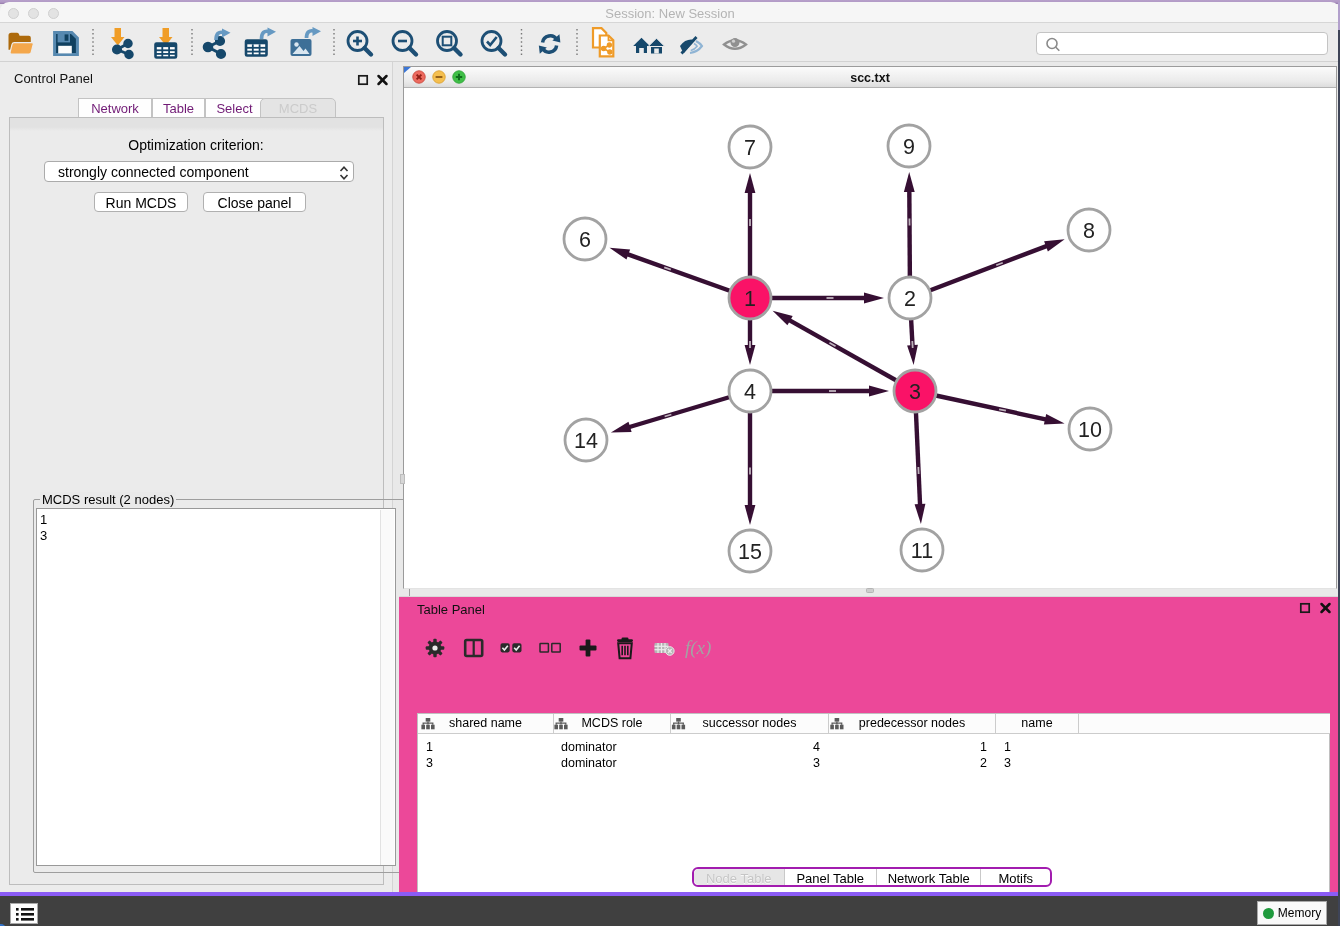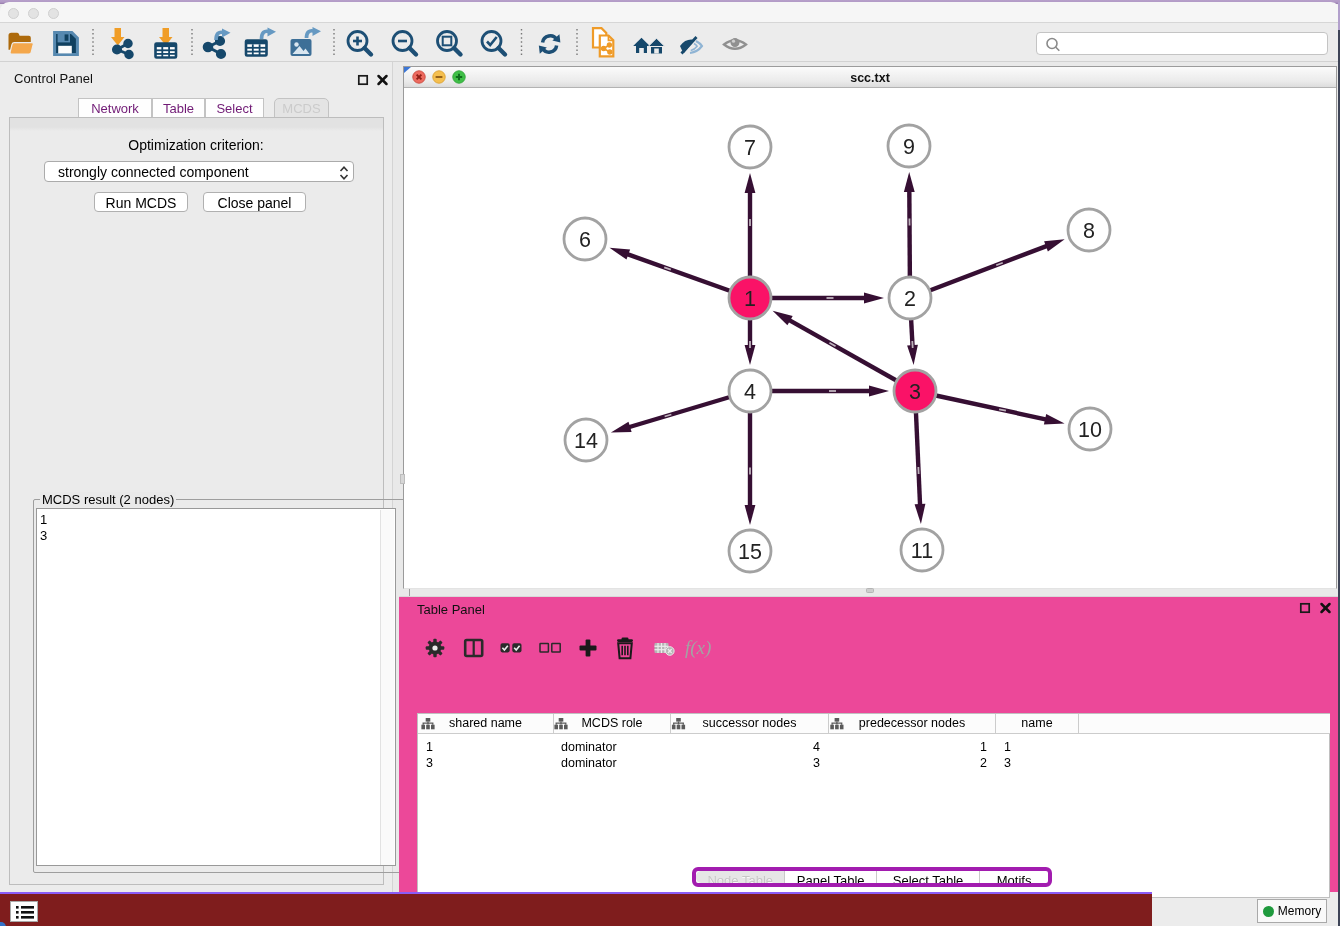--- a/index.html
+++ b/index.html
@@ -51,44 +51,45 @@
   #tpanel { position:absolute; left:399px; top:534px; width:941px; height:296px;
      border-top:1px solid #d8d8d8; background:#ec4899; }
   #tpanel h1 { position:absolute; left:18px; top:5px; font-size:13px; font-weight:normal; color:#111; }
   #ttoolbar { position:absolute; left:18px; top:36px; width:905px; height:34px; }
   #ttable { position:absolute; left:18px; top:76px; width:913px; height:185px;
      background:#fff; border:1px solid #c0c0c0;margin-top:40px; }
   .th { position:absolute; top:0; height:20px; background:#fcfcfc; border-right:1px solid #ccc;
      border-bottom:1px solid #ccc; font-size:12.5px; color:#000; text-align:center; line-height:19px; }
   .td { position:absolute; font-size:12.5px; color:#000; height:16px; line-height:16px; }
   #btabbar { position:absolute; left:293px; top:270px; width:360px; height:20px;
-     border:4px solid #a21caf; border-radius:6px; background:#fff; display:flex; overflow:hidden; }
+     border:2px solid #a21caf; border-radius:6px; background:#fff; display:flex; overflow:hidden; }
   .bseg { height:100%; border-right:1px solid #c9c9c9; font-size:13px; color:#000;
      text-align:center; line-height:19px; }
   
-  #statusbar { top:892px; left:0; width:1152px; height:34px; background:#7f1d1d;
-     border-top:2px solid #8b5cf6; }
+  #statusbar { top:892px; left:0; width:1340px; height:34px; background:#404040;
+     border-top:4px solid #8b5cf6; }
   #listbtn { position:absolute; left:10px; top:7px; width:28px; height:21px;
      background:#fdfdfd; border:1px solid #a9a9a9; }
   #membtn { position:absolute; left:1257px; top:5px; width:70px; height:24px;
      background:#f9f9f9; border:1px solid #a9a9a9; font-size:12px; color:#000;
      text-align:center; line-height:22px; }
   #memdot { display:inline-block; width:11px; height:11px; border-radius:50%;
      background:#1f9a3d; margin-right:4px; vertical-align:-2px; }
   #redge { top:30px; right:0; width:2.5px; height:896px; background:#3e4457; z-index:9; }
   #redgetop { top:2px; right:0; width:2.5px; height:28px; background:#b2a0cc; z-index:9; }
 </style>
 </head>
 <body>
 <div class="abs" id="redge"></div>
 <div class="abs" id="redgetop"></div>
 <div class="abs" id="titlebar">
   <div class="tl" style="left:8px"></div>
   <div class="tl" style="left:28px"></div>
   <div class="tl" style="left:48px"></div>
+  <div id="wtitle">Session: New Session</div>
 </div>
 <div class="abs" id="toolbar">
 <svg width="1340" height="39" style="position:absolute;left:0;top:0">
 
   <g stroke="#787878" stroke-width="1.4" stroke-dasharray="1.5,2.6">
     <line x1="93" y1="6" x2="93" y2="34"></line>
         <line x1="192" y1="6" x2="192" y2="34"></line>
     <line x1="334" y1="6" x2="334" y2="34"></line>
         <line x1="521.5" y1="6" x2="521.5" y2="34"></line>
     <line x1="577" y1="6" x2="577" y2="34"></line>
@@ -244,21 +245,21 @@
   <div id="cpanel">
     <h1>Control Panel</h1>
     <svg width="40" height="14" style="position:absolute; left:355px; top:11px;">
       <rect x="3.8" y="2.8" width="8.4" height="8.4" fill="none" stroke="#1a1a1a" stroke-width="1.7"></rect>
       <line x1="23.5" y1="3" x2="31.5" y2="11" stroke="#111" stroke-width="2.5" stroke-linecap="round"></line>
       <line x1="23.5" y1="11" x2="31.5" y2="3" stroke="#111" stroke-width="2.5" stroke-linecap="round"></line>
     </svg>
     <div class="tab" style="left:78px; width:74px;">Network</div>
     <div class="tab" style="left:152px; width:53px;">Table</div>
     <div class="tab" style="left:205px; width:59px;">Select</div>
-    <div class="tab" id="tab-mcds" style="left:274px; width:55px;">MCDS</div>
+    <div class="tab" id="tab-mcds" style="left:260px; width:76px;">MCDS</div>
     <div id="tabcontent"></div>
     <div id="optlabel">Optimization criterion:</div>
     <div id="combo">strongly connected component
       <svg width="10" height="14" viewBox="0 0 10 14" style="position:absolute; right:4.5px; top:3.5px;">
         <path d="M1.5 5 L5 1.2 L8.5 5" fill="none" stroke="#333" stroke-width="1.6"></path>
         <path d="M1.5 9 L5 12.8 L8.5 9" fill="none" stroke="#333" stroke-width="1.6"></path>
       </svg>
     </div>
     <div class="btn" style="left:94px; width:94px;">Run MCDS</div>
     <div class="btn" style="left:203px; width:103px;">Close panel</div>
@@ -458,21 +459,21 @@
       <div class="td" style="left:586px; top:25px;">1</div>
       <div class="td" style="left:8px; top:41px;">3</div>
       <div class="td" style="left:143px; top:41px;">dominator</div>
       <div class="td" style="left:330px; top:41px; width:72px; text-align:right;">3</div>
       <div class="td" style="left:490px; top:41px; width:79px; text-align:right;">2</div>
       <div class="td" style="left:586px; top:41px;">3</div>
     </div>
     <div id="btabbar">
       <div class="bseg" style="width:91px; background:#e6e6e6; color:#c6c6c6; text-shadow:0 1px 0 #fafafa; border-radius:5px 0 0 5px;">Node Table</div>
       <div class="bseg" style="width:93px;">Panel Table</div>
-      <div class="bseg" style="width:105px;">Select Table</div>
+      <div class="bseg" style="width:105px;">Network Table</div>
       <div class="bseg" style="width:69px; border-right:none;">Motifs</div>
     </div>
   </div>
 </div>
 <div class="abs" style="left:400px; top:474px; width:5px; height:10px; background:#d6d6d6; border:1px solid #bdbdbd;"></div>
 <div class="abs" style="left:866px; top:588px; width:8px; height:4.5px; background:#cdcdcd; border:1px solid #b5b5b5; border-radius:1.5px;"></div>
 <div class="abs" id="statusbar">
   <div id="listbtn">
     <svg width="26" height="19" style="position:absolute;left:4px;top:1px">
       <g fill="#111">

